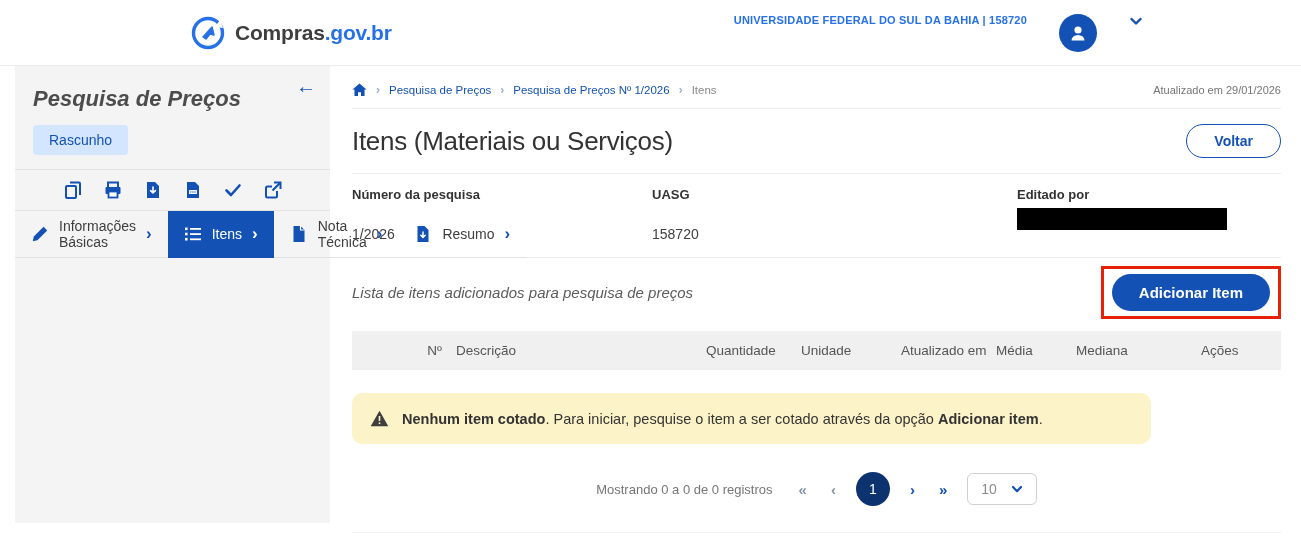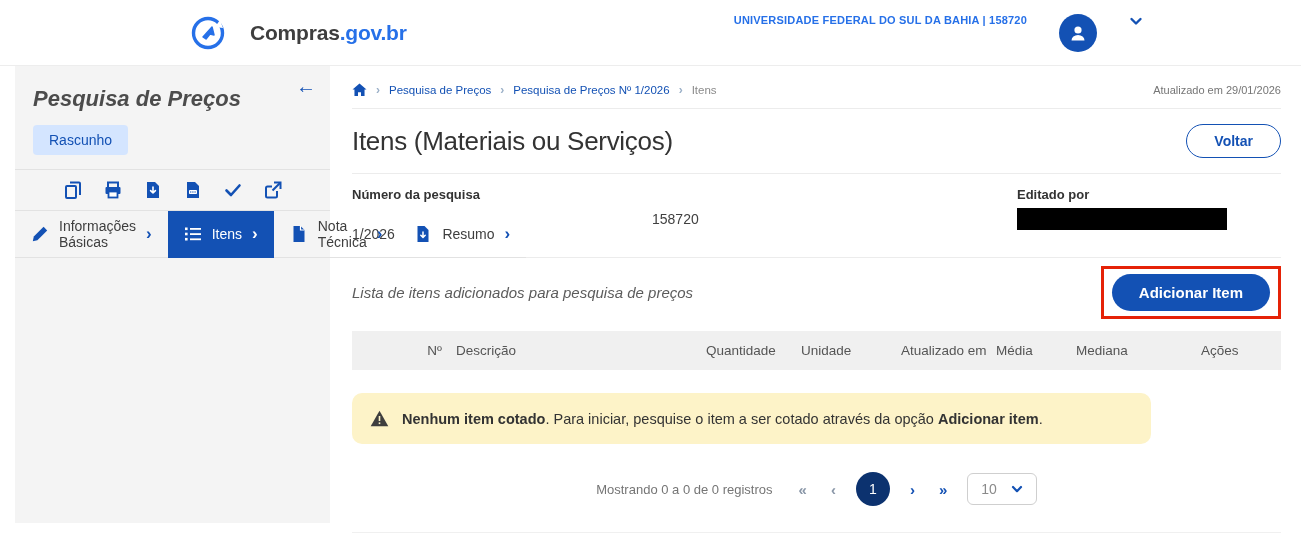--- a/index.html
+++ b/index.html
@@ -2,21 +2,21 @@
 <html><head>
 <meta charset="utf-8">
 <style>
   * { box-sizing: border-box; margin: 0; padding: 0; }
   html,body { background:#fff; }
   body { font-family: "Liberation Sans", sans-serif; width:1301px; height:536px; overflow:hidden; }
   .app { position:relative; width:1301px; height:536px; background:#fff; }
 
   
   .topbar { height:66px; display:flex; align-items:center; border-bottom:1px solid #ededed; background:#fff; }
-  .brand { margin-left:190px; display:flex; align-items:center; gap:24px; cursor:pointer;justify-content:flex-end; }
+  .brand { margin-left:190px; display:flex; align-items:center; gap:9px; cursor:pointer;justify-content:flex-end; }
   .brand-mark { width:36px; height:36px; }
   .brand-text { font-size:21px; font-weight:700; color:#3e3e3e; letter-spacing:-0.2px; }
   .brand-text .blue { color:#2670e8; }
   .topbar-right { margin-left:auto; margin-right:158px; display:flex; align-items:flex-start; gap:32px; }
   .org-label { font-size:11px; color:#2670e8; letter-spacing:0.2px; font-weight:600; }
   .avatar { width:38px; height:38px; border-radius:50%; background:#1351b4; display:flex; align-items:center; justify-content:center; cursor:pointer; }
   .hdr-chevron { color:#1351b4; display:flex; cursor:pointer; }
 
   
   .content-row { display:flex; align-items:flex-start; }
@@ -232,20 +232,21 @@
         <button class="btn-voltar">Voltar</button>
       </div>
       <div class="rule"></div>
 
       <div class="meta-row">
         <div>
           <div class="meta-label">Número da pesquisa</div>
           <div class="meta-value">1/2026</div>
         </div>
         <div>
+          <div class="meta-label">UASG</div>
           <div class="meta-value">158720</div>
         </div>
         <div>
           <div class="meta-label">Editado por</div>
           <div class="redacted"></div>
         </div>
       </div>
       <div class="rule" style="margin-top:0"></div>
 
       <div class="caption-row">

